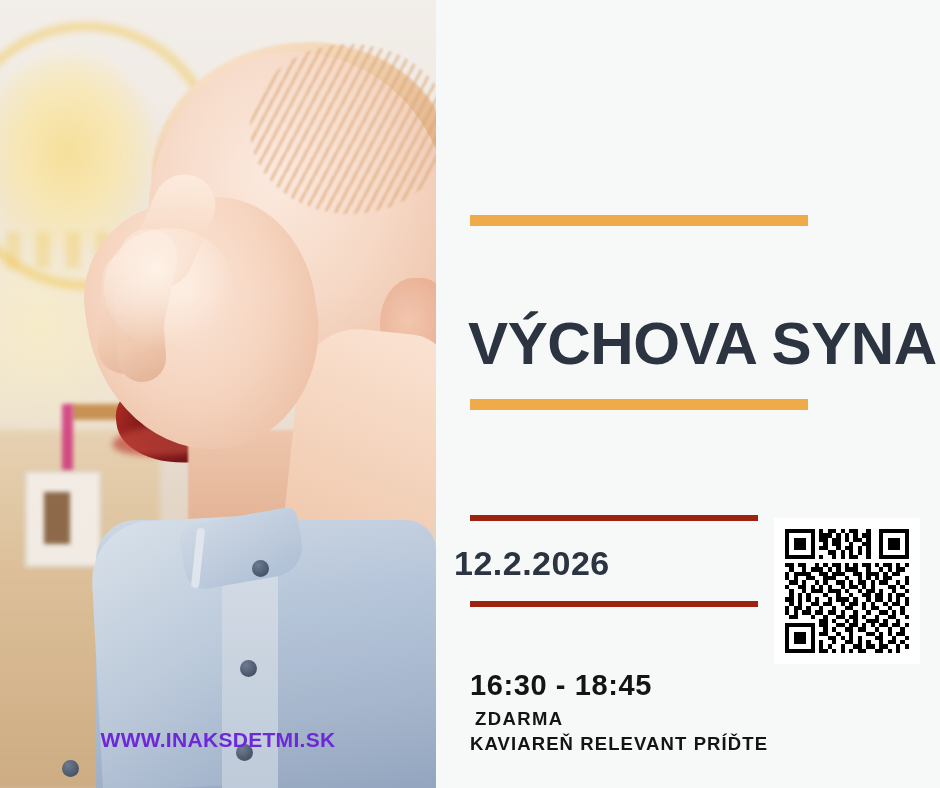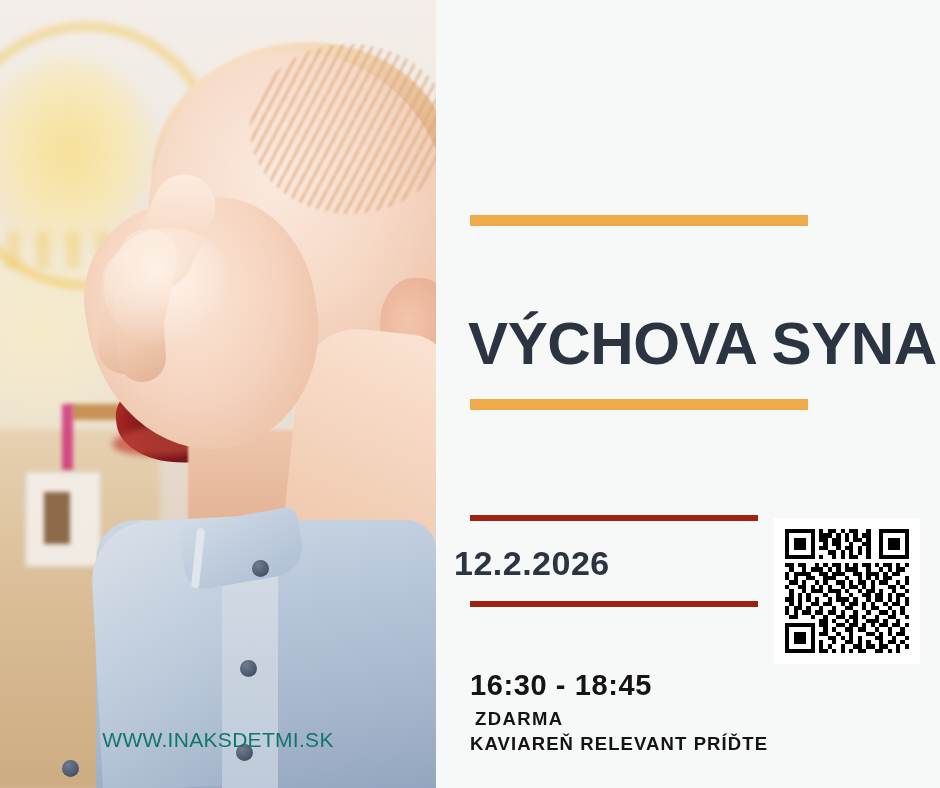--- a/index.html
+++ b/index.html
@@ -104,21 +104,21 @@
   .b3{left:236px;top:744px;}
   .b4{left:62px;top:760px;}
   .string{left:194px;top:528px;width:8px;height:60px;background:#E3EAF2;
     border-radius:4px;transform:rotate(6deg);filter:blur(.4px);}
 
   .photo-shade{left:0;top:0;width:436px;height:788px;
     background:linear-gradient(180deg,rgba(255,255,255,.06) 0%,rgba(255,255,255,0) 35%,rgba(120,80,60,.05) 100%);}
 
   .site-url{
     position:absolute;left:0;top:728px;width:436px;text-align:center;
-    font-size:21px;font-weight:normal;letter-spacing:.3px;color:#0f766e;
+    font-size:21px;font-weight:bold;letter-spacing:.3px;color:#6d28d9;
     font-family:"Liberation Sans", sans-serif;
   }
 
   
   .panel{position:absolute;left:436px;top:0;width:504px;height:788px;background:#F7F8F8;}
 
   .kicker{
     position:absolute;left:34px;top:72px;width:430px;
     font-size:19.5px;font-weight:bold;line-height:31px;
     letter-spacing:2.6px;color:#2B3440;

